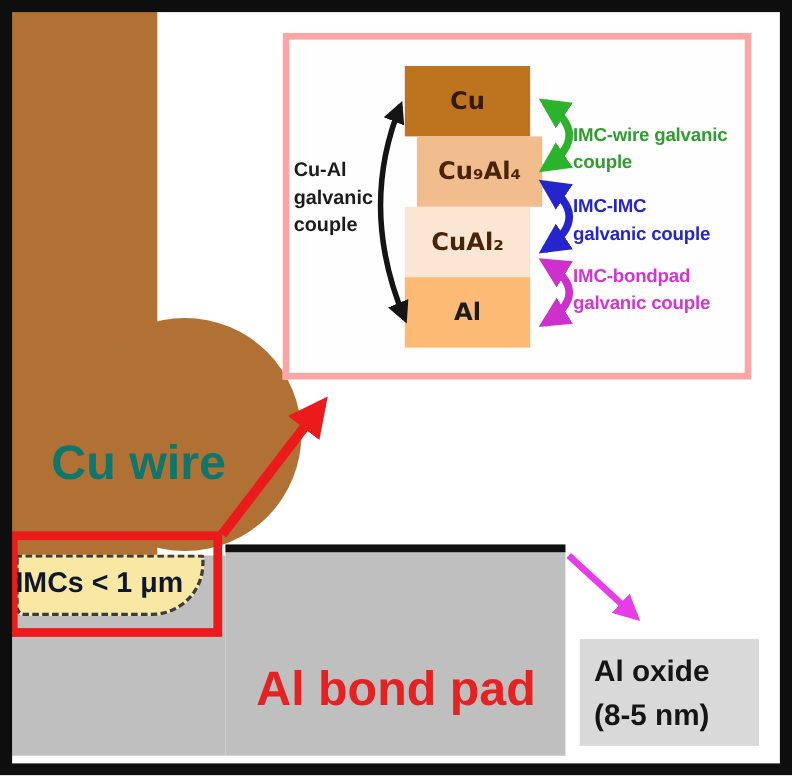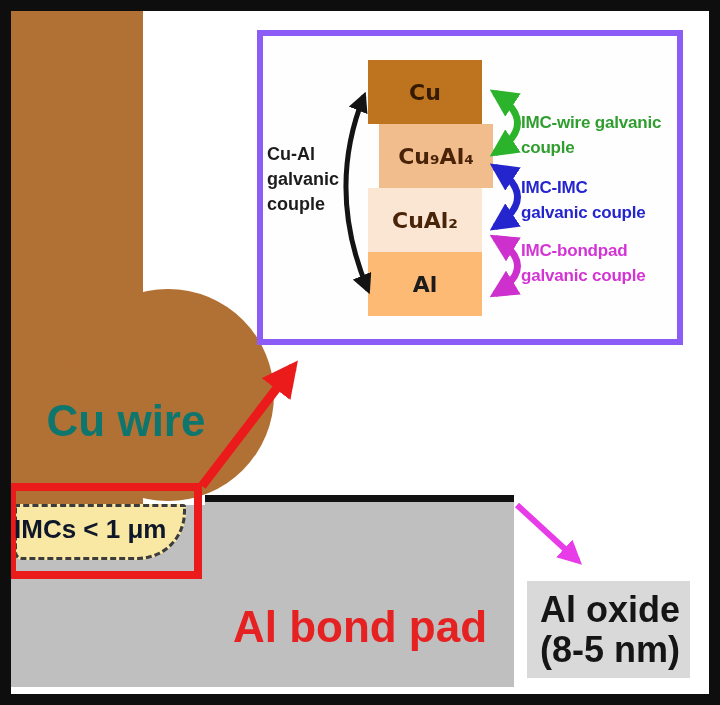--- a/index.html
+++ b/index.html
@@ -23,26 +23,26 @@
   
   .imc-shape{position:absolute;left:14px;top:504px;width:172px;height:56px;background:#f8e8a4;
              border:3px dashed #3c3c3c;border-radius:3px 3px 48px 8px;box-sizing:border-box;z-index:4;}
   .imc-label{position:absolute;left:14px;top:514px;width:180px;text-align:left;
              font-size:26px;font-weight:bold;color:#0f172a;z-index:25;}
   .roi-rect{position:absolute;left:8px;top:483px;width:194px;height:96px;border:8px solid #ec1b1b;
             box-sizing:border-box;z-index:20;}
 
   
   .oxide-box{position:absolute;left:527px;top:581px;width:163px;height:97px;background:#d9d9d9;z-index:3;}
-  .oxide-text{position:absolute;left:540px;top:590px;font-size:36px;font-weight:bold;color:#151515;
+  .oxide-text{position:absolute;left:540px;top:590px;font-size:27px;font-weight:bold;color:#151515;
               line-height:40px;z-index:10;}
 
   
   .inset-box{position:absolute;left:257px;top:30px;width:426px;height:315px;background:#fefefe;
-             border:6px solid #8b5cf6;box-sizing:border-box;z-index:5;}
+             border:6px solid #fca5a5;box-sizing:border-box;z-index:5;}
   .inset-box *{position:absolute;}
   .stack-layer{left:105px;width:114px;height:64px;display:flex;align-items:center;justify-content:center;
                font-family:"DejaVu Sans",sans-serif;font-size:22px;font-weight:bold;}
   .layer-cu   {top:24px; background:#be741f;color:#331a00;}
   .layer-cu9al4{top:88px; background:#f2bd8c;color:#4a2408;margin-left:11px;}
   .layer-cual2{top:152px;background:#fae6d2;color:#4a2408;}
   .layer-al   {top:216px;background:#fdba74;color:#1c1c1c;}
   .left-couple-label{left:4px;top:106px;width:100px;font-size:18px;font-weight:bold;color:#1c1c1c;line-height:25px;}
   .couple-label{left:258px;width:156px;font-size:17px;font-weight:bold;line-height:25px;letter-spacing:-0.2px;}
   .couple-green  {top:74px;color:#2f9e2f;}

